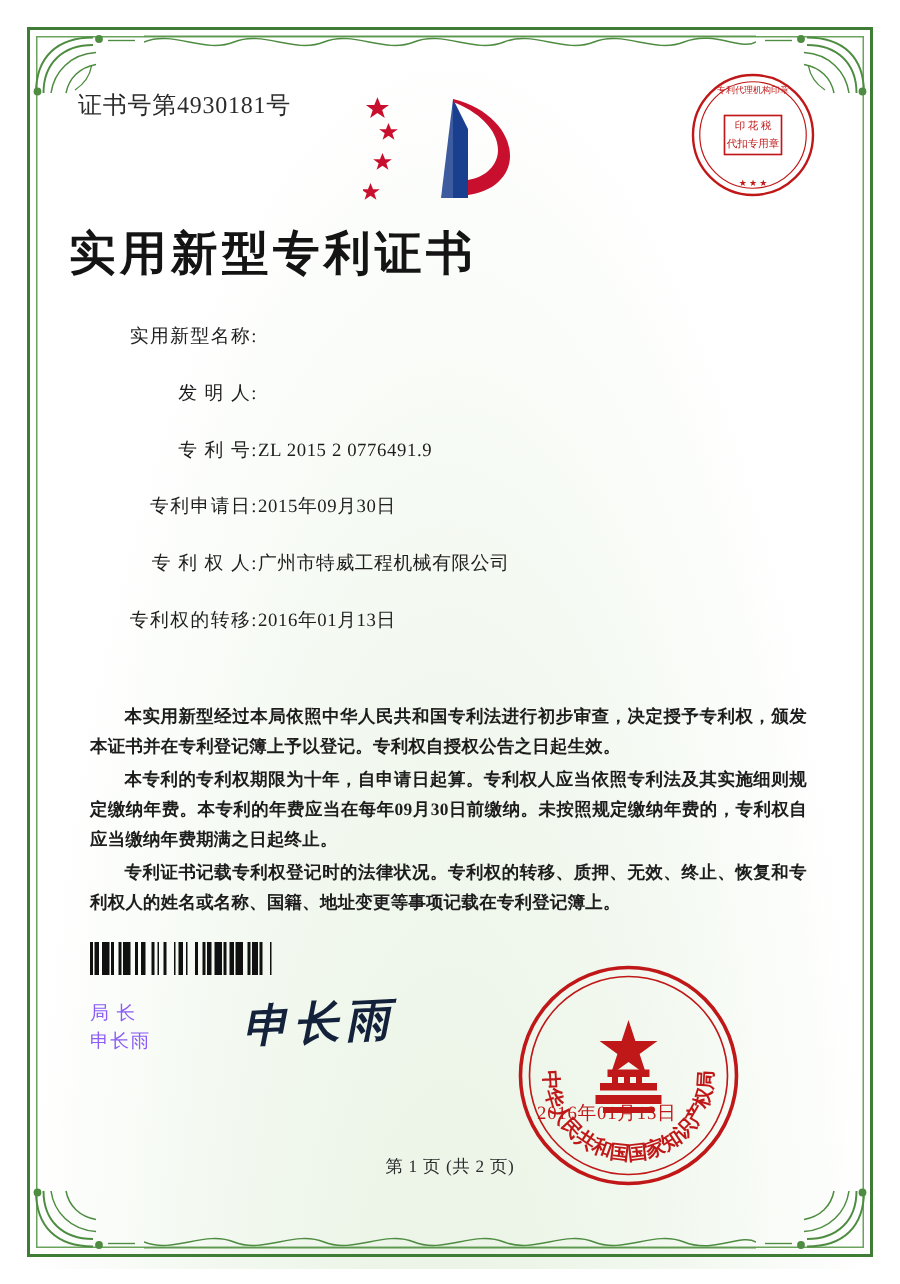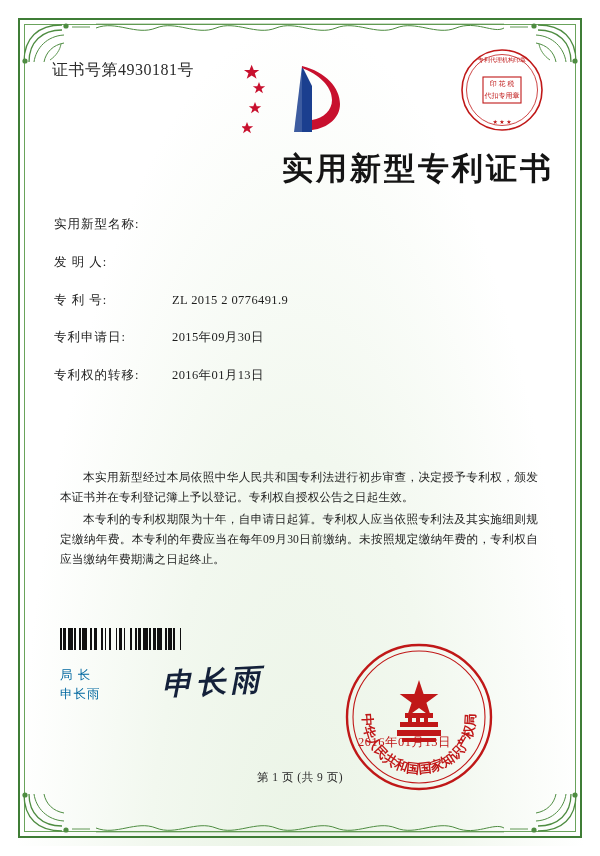--- a/index.html
+++ b/index.html
@@ -95,21 +95,21 @@
     position: absolute;
     right: 6px; top: 0px;
     width: 92px; height: 92px;
   }
   .seal-top svg { display:block; }
 
   .doc-title {
     position: absolute;
     left: 0; top: 104px;
     width: 508px;
-    text-align: right;
+    text-align: left;
     font-family: "Liberation Serif", serif;
     font-size: 31px;
     font-weight: bold;
     letter-spacing: 3px;
     color: #141414;
   }
 
   .fields {
     position: absolute;
     left: 8px; top: 172px;
@@ -120,35 +120,37 @@
   .field-row {
     display: flex;
     align-items: baseline;
     margin-bottom: 21.5px;
     line-height: 1.3;
   }
   .field-label {
     flex: 0 0 118px;
     letter-spacing: 1px;
     white-space: nowrap;
+    text-align: right;
   }
   .field-value {
     flex: 1 1 auto;
     letter-spacing: .4px;
     white-space: nowrap;
   }
 
   .paragraphs {
     position: absolute;
     left: 14px; top: 424px;
     width: 478px;
     font-size: 11.6px;
     line-height: 20px;
     color: #1d1d1d;
     text-align: justify;
+    font-weight: bold;
   }
   .paragraphs p {
     margin: 0 0 2px 0;
     text-indent: 23px;
     letter-spacing: .2px;
   }
 
   
   .barcode {
     position: absolute;
@@ -158,21 +160,21 @@
     align-items: stretch;
     overflow: hidden;
   }
   .barcode i { display: block; height: 100%; background: #101010; }
 
   
   .sign-block {
     position: absolute;
     left: 14px; top: 622px;
     font-size: 12.5px;
-    color: #0369a1;
+    color: #8b5cf6;
     letter-spacing: 1px;
     line-height: 19px;
   }
   .handwriting {
     position: absolute;
     left: 116px; top: 618px;
     font-family: "Liberation Serif", serif;
     font-size: 30px;
     font-weight: bold;
     font-style: italic;
@@ -335,28 +337,33 @@
       </div>
       <div class="field-row">
         <div class="field-label">专 利 号:</div>
         <div class="field-value">ZL 2015 2 0776491.9</div>
       </div>
       <div class="field-row">
         <div class="field-label">专利申请日:</div>
         <div class="field-value">2015年09月30日</div>
       </div>
       <div class="field-row">
+        <div class="field-label">专 利 权 人:</div>
+        <div class="field-value">广州市特威工程机械有限公司</div>
+      </div>
+      <div class="field-row">
         <div class="field-label">专利权的转移:</div>
         <div class="field-value">2016年01月13日</div>
       </div>
     </div>
 
     <div class="paragraphs">
       <p>本实用新型经过本局依照中华人民共和国专利法进行初步审查，决定授予专利权，颁发本证书并在专利登记簿上予以登记。专利权自授权公告之日起生效。</p>
       <p>本专利的专利权期限为十年，自申请日起算。专利权人应当依照专利法及其实施细则规定缴纳年费。本专利的年费应当在每年09月30日前缴纳。未按照规定缴纳年费的，专利权自应当缴纳年费期满之日起终止。</p>
+      <p>专利证书记载专利权登记时的法律状况。专利权的转移、质押、无效、终止、恢复和专利权人的姓名或名称、国籍、地址变更等事项记载在专利登记簿上。</p>
     </div>
 
     <div class="barcode">
         <i style="width:1.6px;background:#101010"></i>
         <i style="width:1.6px;background:transparent"></i>
         <i style="width:3.2px;background:#101010"></i>
         <i style="width:1.6px;background:transparent"></i>
         <i style="width:4.800000000000001px;background:#101010"></i>
         <i style="width:1.6px;background:transparent"></i>
         <i style="width:1.6px;background:#101010"></i>
@@ -435,15 +442,15 @@
         <g fill="#c01818" font-family="Liberation Serif, serif" font-size="13" font-weight="bold">
           <text>
             <textPath href="#sealArcBottom" startOffset="50%" text-anchor="middle">中华人民共和国国家知识产权局</textPath>
           </text>
         </g>
       </svg>
     </div>
 
     <div class="seal-date">2016年01月13日</div>
 
-    <div class="page-foot">第 1 页 (共 9 页)</div>
+    <div class="page-foot">第 1 页 (共 2 页)</div>
   </div>
 </div>
 
 </body></html>

